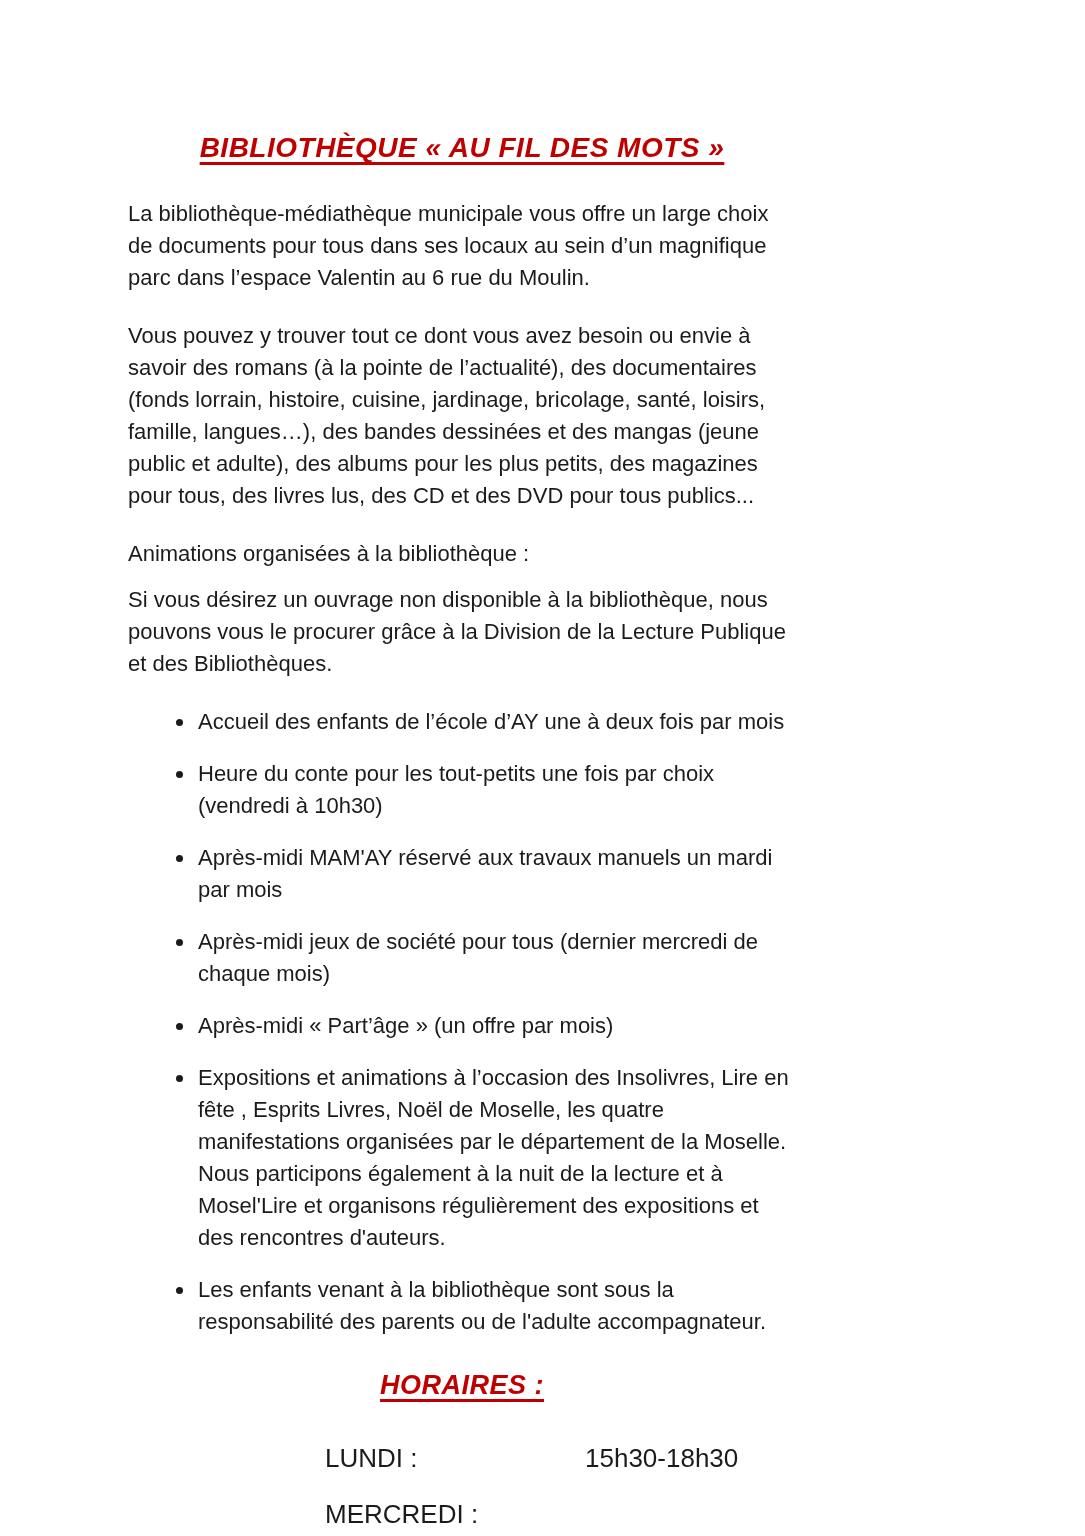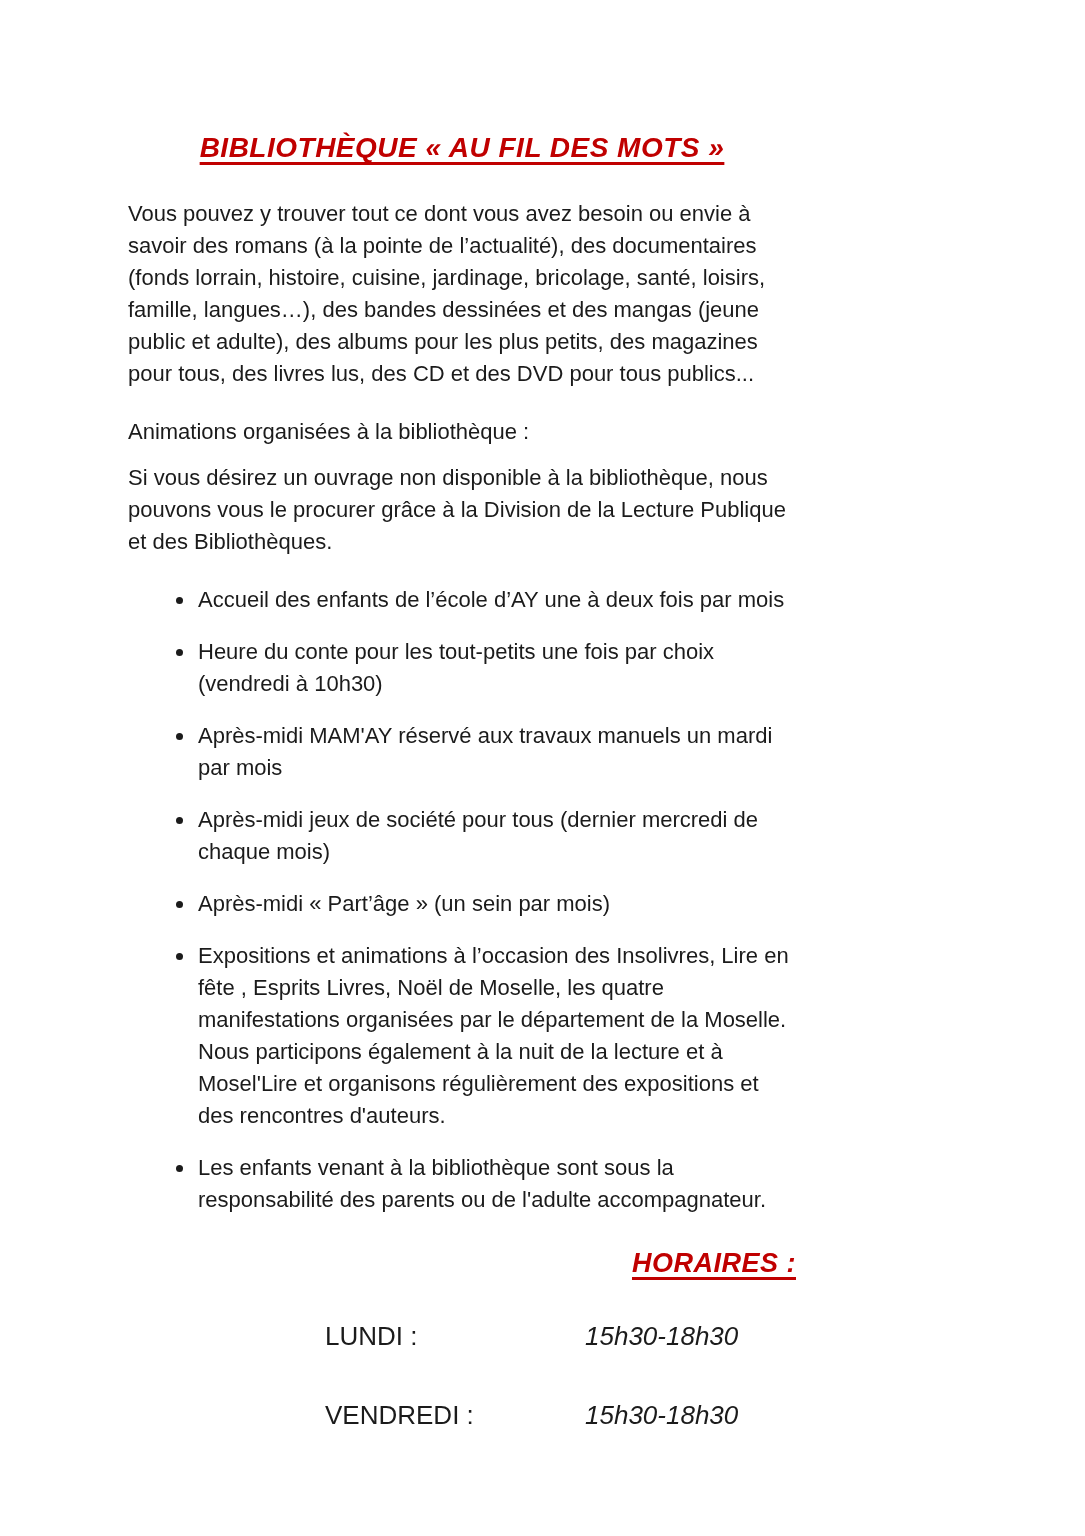--- a/index.html
+++ b/index.html
@@ -47,21 +47,21 @@
   .bullets li {
     margin: 0 0 20px 0;
     padding-left: 2px;
   }
   .horaires-title {
     font-size: 27px;
     line-height: 34px;
     font-weight: bold;
     font-style: italic;
     color: #c00000;
-    text-align: right;
+    text-align: center;
     text-decoration: underline;
     text-decoration-thickness: 3px;
     text-underline-offset: 5px;
     margin: 30px 0 40px 0;
     letter-spacing: 0.5px;
   }
   .schedule {
     margin-left: 197px;
     font-size: 26px;
     line-height: 33px;
@@ -69,55 +69,56 @@
   .schedule-row {
     display: flex;
     margin-bottom: 23px;
   }
   .schedule-day {
     width: 260px;
     flex: 0 0 260px;
   }
   .schedule-hours {
     flex: 1;
-    font-style: italic;
   }
 </style>
 </head>
 <body>
 
 <div class="page">
 
   <h1 class="title">BIBLIOTHÈQUE « AU FIL DES MOTS »</h1>
 
+  <p class="para">La bibliothèque-médiathèque municipale vous offre un large choix de documents pour tous dans ses locaux au sein d’un magnifique parc dans l’espace Valentin au 6 rue du Moulin.</p>
 
   <p class="para">Vous pouvez y trouver tout ce dont vous avez besoin ou envie à savoir des romans (à la pointe de l’actualité), des documentaires (fonds lorrain, histoire, cuisine, jardinage, bricolage, santé, loisirs, famille, langues…), des bandes dessinées et des mangas (jeune public et adulte), des albums pour les plus petits, des magazines pour tous, des livres lus, des CD et des DVD pour tous publics...</p>
 
   <p class="para animations-intro">Animations organisées à  la bibliothèque :</p>
 
   <p class="para">Si vous désirez un ouvrage non disponible à la bibliothèque, nous pouvons vous le procurer grâce à la Division de la Lecture Publique et des Bibliothèques.</p>
 
   <ul class="bullets">
     <li>Accueil des enfants de l’école d’AY une à deux fois par mois</li>
     <li>Heure du conte pour  les tout-petits une fois par choix (vendredi à 10h30)</li>
     <li>Après-midi MAM'AY réservé aux travaux manuels un mardi par mois</li>
     <li>Après-midi jeux de société pour tous (dernier mercredi de chaque mois)</li>
-    <li>Après-midi « Part’âge »  (un sein par mois)</li>
+    <li>Après-midi « Part’âge »  (un offre par mois)</li>
     <li>Expositions et animations à l’occasion des Insolivres, Lire en fête , Esprits Livres, Noël de Moselle,  les quatre manifestations organisées par le département de la Moselle. Nous participons également à la nuit de la lecture et à Mosel'Lire et organisons régulièrement des expositions et des rencontres d'auteurs.</li>
     <li>Les enfants venant à la bibliothèque sont sous la responsabilité des parents ou de l'adulte accompagnateur.</li>
   </ul>
 
   <h2 class="horaires-title">HORAIRES :</h2>
 
   <div class="schedule">
     <div class="schedule-row">
       <span class="schedule-day">LUNDI :</span>
       <span class="schedule-hours">15h30-18h30</span>
     </div>
     <div class="schedule-row">
+      <span class="schedule-day">MERCREDI :</span>
     </div>
     <div class="schedule-row">
       <span class="schedule-day">VENDREDI :</span>
       <span class="schedule-hours">15h30-18h30</span>
     </div>
   </div>
 
 </div>
 
 </body></html>

